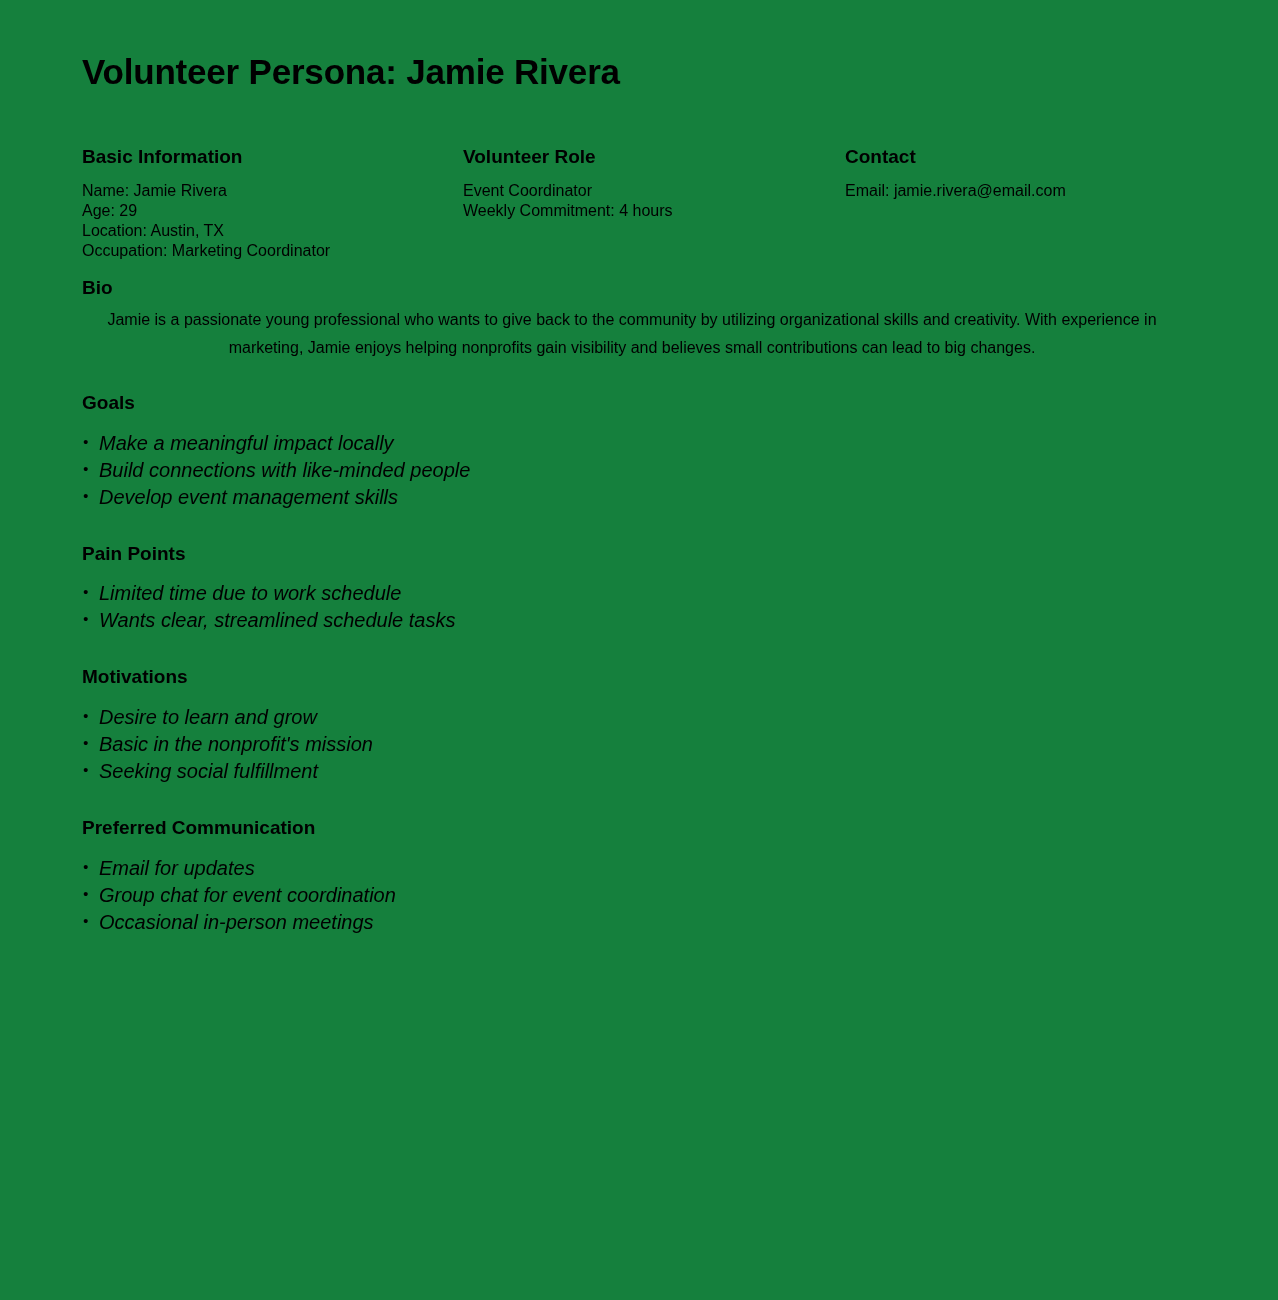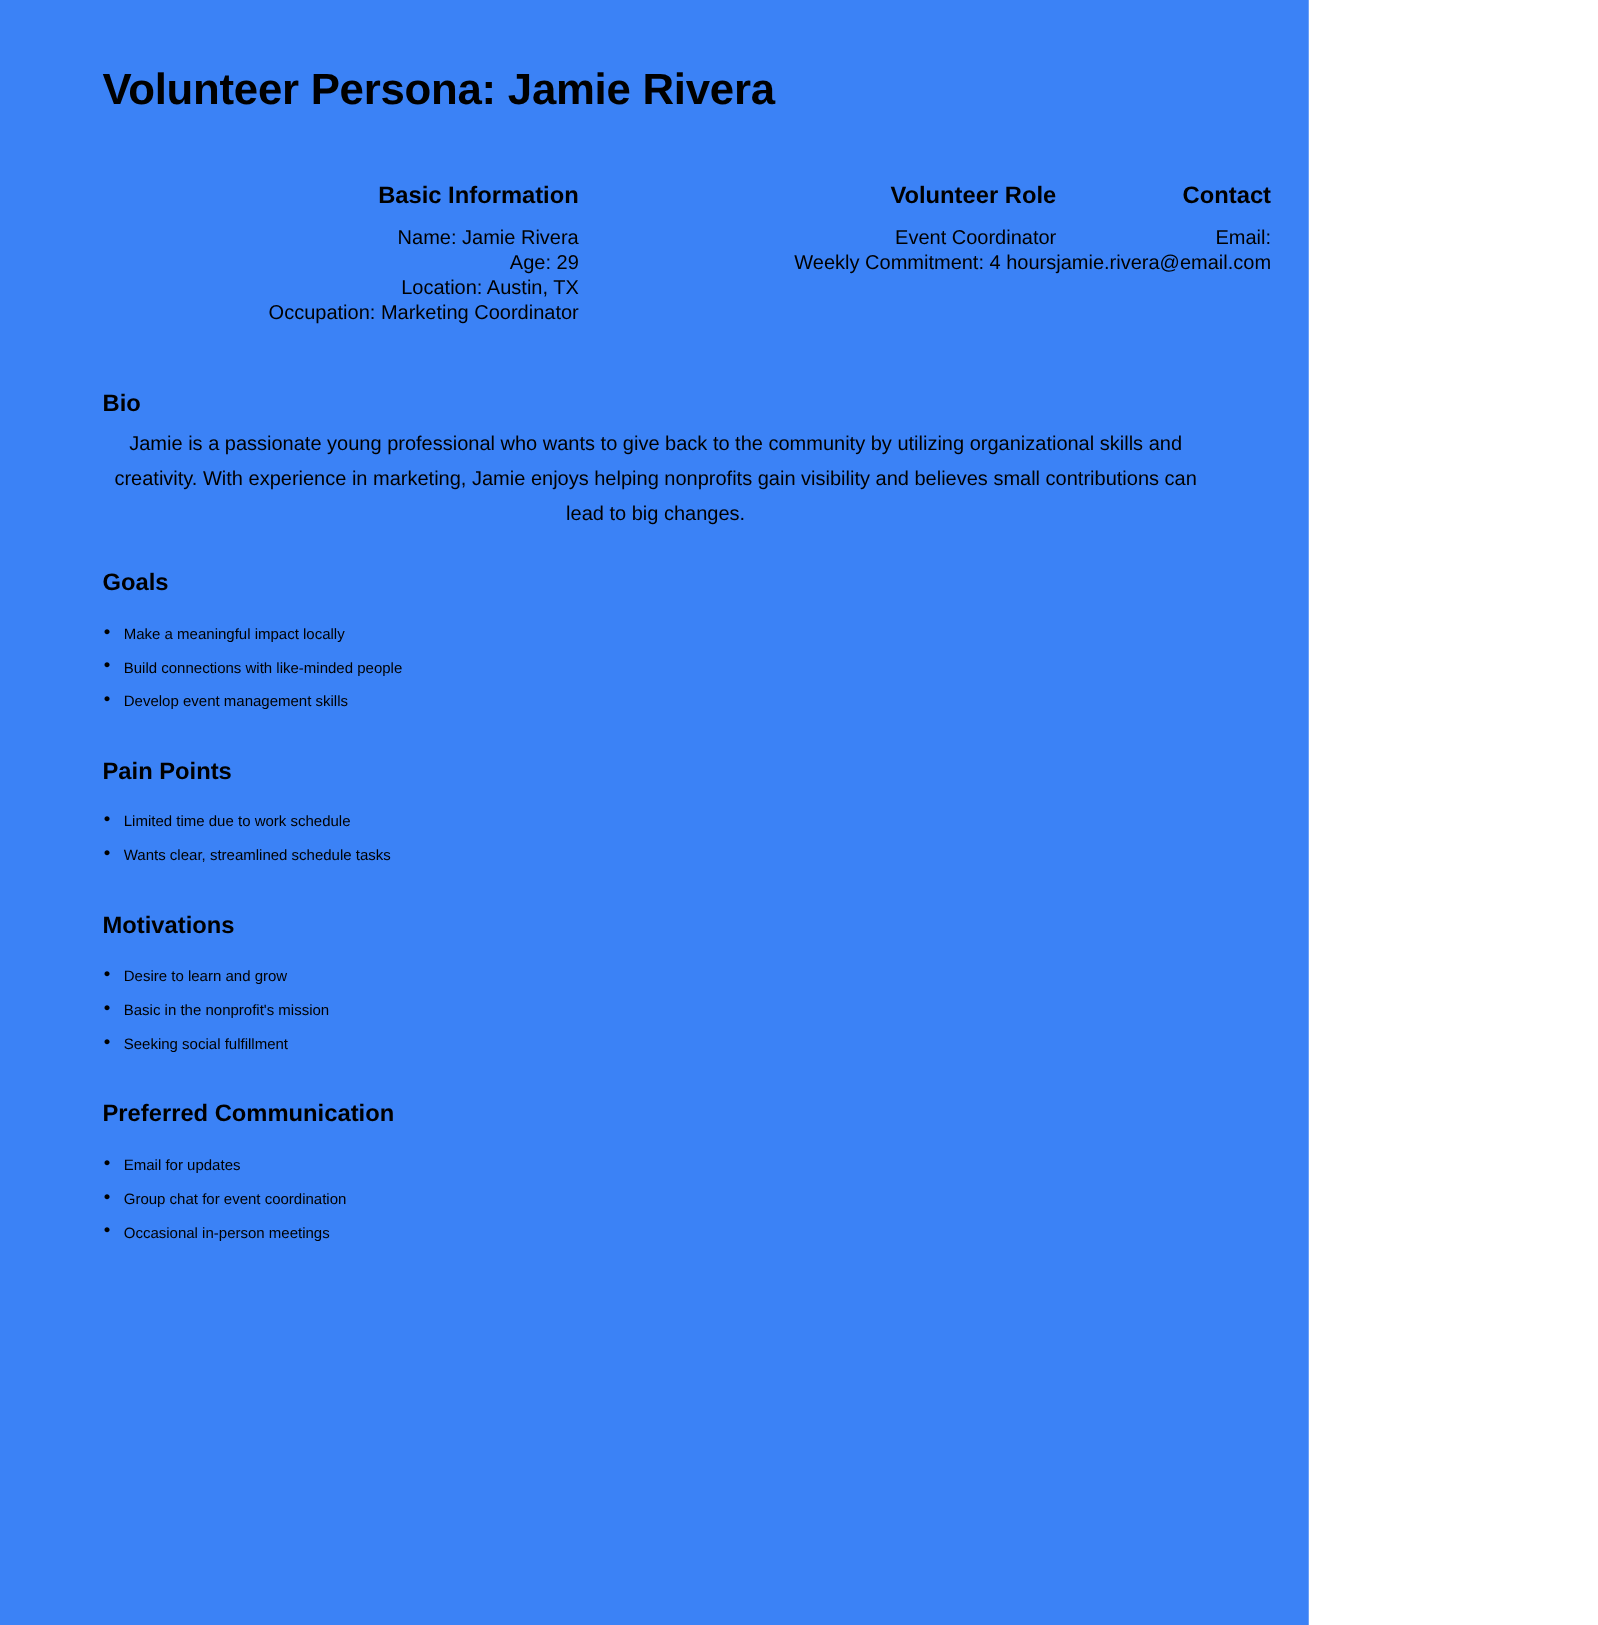--- a/index.html
+++ b/index.html
@@ -10,40 +10,39 @@
   }
   body {
     width: 1278px;
     height: 1300px;
     font-family: "Liberation Sans", sans-serif;
     color: #000000;
     -webkit-font-smoothing: antialiased;
   }
   .page {
     box-sizing: border-box;
-    width: 1047px;
+    width: 1278px;
     min-height: 1300px;
     padding: 52px 80px 40px 82px;
-    background: #3b82f6;
+    background: #15803d;
   }
   .doc-title {
     font-size: 35px;
     font-weight: bold;
     line-height: 1.15;
     letter-spacing: -0.2px;
     margin: 0 0 54px 0;
     color: #000000;
   }
 
   
   .info-grid {
     display: grid;
     grid-template-columns: 381px 382px 1fr;
-    margin-bottom: 52px;
-    text-align: right;
+    margin-bottom: 16px;
   }
   .info-col { }
   .col-heading {
     font-size: 19px;
     font-weight: bold;
     margin: 0 0 12px 0;
     line-height: 1.2;
   }
   .info-line {
     font-size: 16px;
@@ -69,24 +68,25 @@
     max-width: 1100px;
     text-align: center;
   }
   ul.bullet-list {
     list-style: none;
     margin: 0;
     padding: 0;
   }
   ul.bullet-list > li {
     position: relative;
-    font-size: 12px;
+    font-size: 20px;
     line-height: 20px;
     padding-left: 17px;
     margin-bottom: 7px;
+    font-style: italic;
   }
   ul.bullet-list > li:last-child { margin-bottom: 0; }
   ul.bullet-list > li::before {
     content: "\2022";
     position: absolute;
     left: 1px;
     top: -1px;
     font-size: 15px;
     line-height: 20px;
   }

